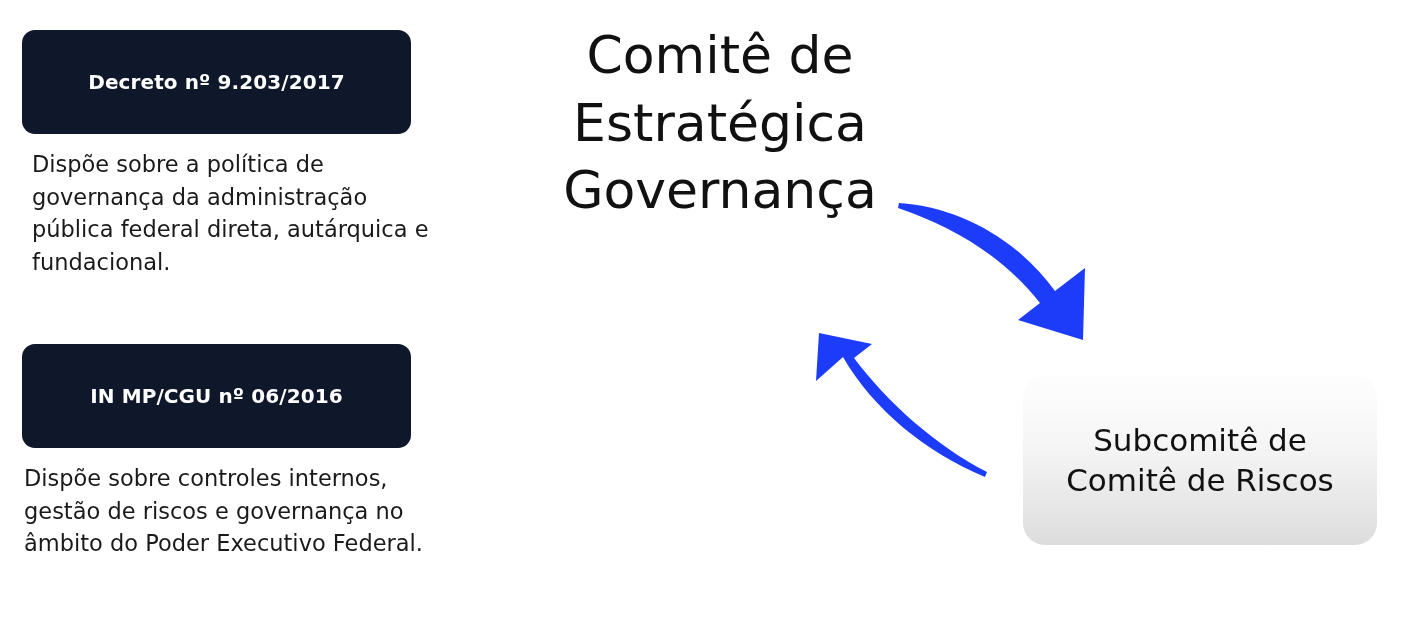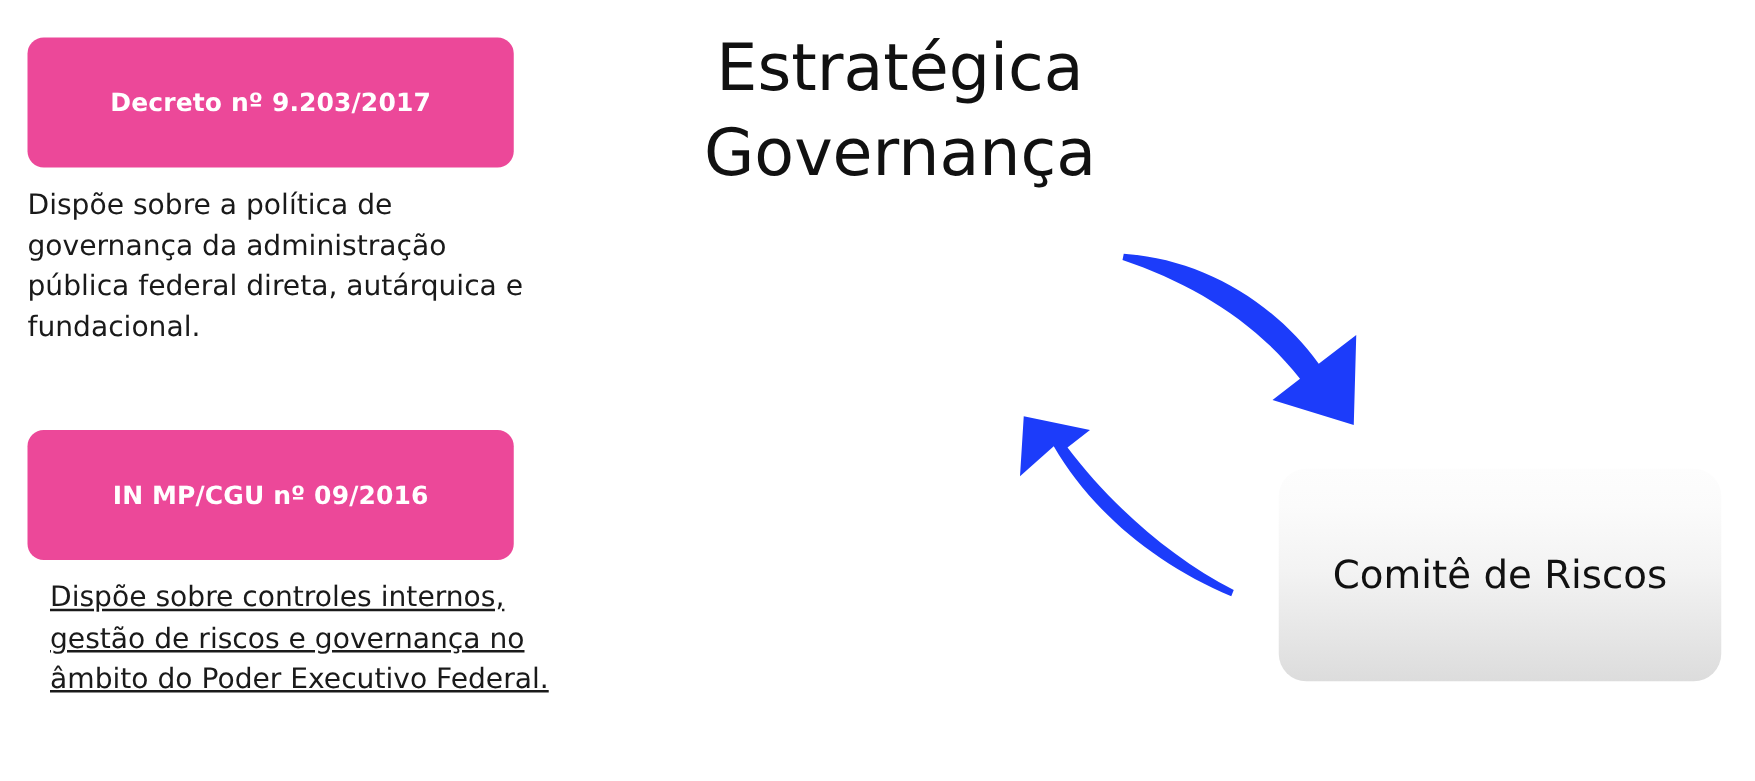--- a/index.html
+++ b/index.html
@@ -28,21 +28,21 @@
     position: absolute;
     left: 22px;
     width: 389px;
   }
   .law-card.first  { top: 30px; }
   .law-card.second { top: 344px; }
 
   .law-badge {
     width: 389px;
     height: 104px;
-    background: #ec4899;
+    background: #0f172a;
     border-radius: 13px;
     display: flex;
     align-items: center;
     justify-content: center;
     box-sizing: border-box;
   }
   .law-badge-label {
     color: #ffffff;
     font-size: 20px;
     font-weight: bold;
@@ -52,25 +52,25 @@
     white-space: nowrap;
   }
 
   .law-desc {
     margin-top: 14px;
     color: #1a1a1a;
     font-size: 22.5px;
     line-height: 1.45;
     font-weight: 400;
     width: 420px;
+    margin-left: 10px;
   }
   .law-card.second .law-desc {
-    margin-left: 18px;
+    margin-left: 2px;
     width: 420px;
-    text-decoration: underline;
   }
 
   
   .cge-title {
     position: absolute;
     left: 520px;
     top: 22px;
     width: 400px;
     text-align: center;
     color: #111111;
@@ -125,26 +125,27 @@
 
   <div class="law-card first">
     <div class="law-badge">
       <span class="law-badge-label">Decreto nº 9.203/2017</span>
     </div>
     <div class="law-desc">Dispõe sobre a política de governança da administração pública federal direta, autárquica e fundacional.</div>
   </div>
 
   <div class="law-card second">
     <div class="law-badge">
-      <span class="law-badge-label">IN MP/CGU nº 09/2016</span>
+      <span class="law-badge-label">IN MP/CGU nº 06/2016</span>
     </div>
     <div class="law-desc">Dispõe sobre controles internos, gestão de riscos e governança no âmbito do Poder Executivo Federal.</div>
   </div>
 
   <div class="cge-title">
+    <span class="line">Comitê de</span>
     <span class="line">Estratégica</span>
     <span class="line">Governança</span>
   </div>
 
   <svg class="arrows" viewBox="0 0 1404 625">
 
     <path fill="#1C3CFA" d="M 899,203
              C 960,207 1018,240 1055,291
              L 1085,268
              L 1083,340
@@ -158,17 +159,18 @@
              L 816,381
              L 819,333
              L 872,344
              L 854,358
              C 888,403 936,446 987,472
              Z"></path>
   </svg>
 
   <div class="sub-box">
     <div class="sub-box-label">
+      <span class="line">Subcomitê de</span>
       <span class="line">Comitê de Riscos</span>
     </div>
   </div>
 
 </div>
 
 </body></html>

